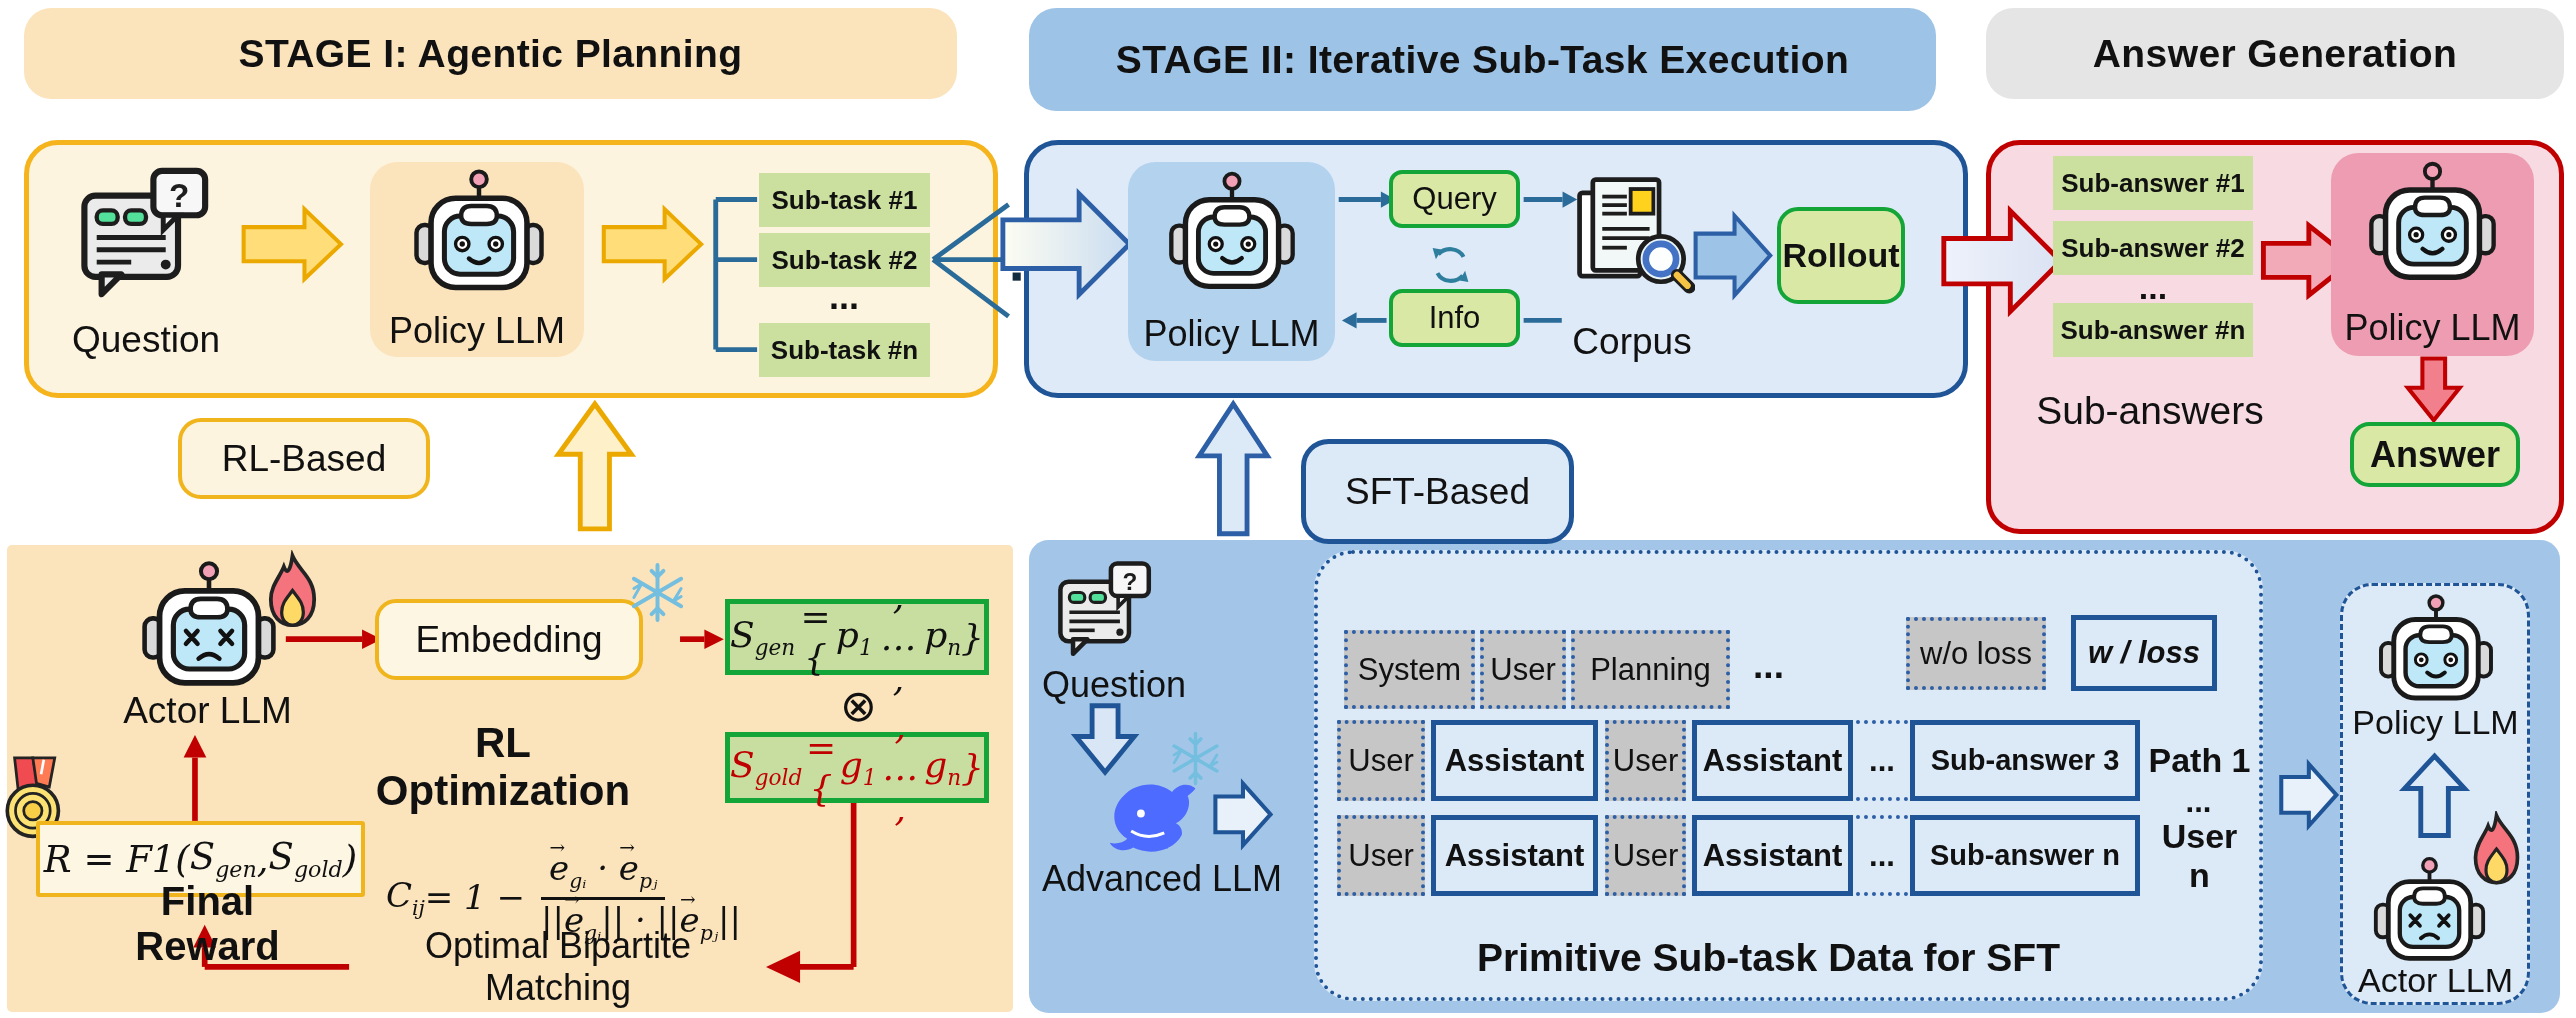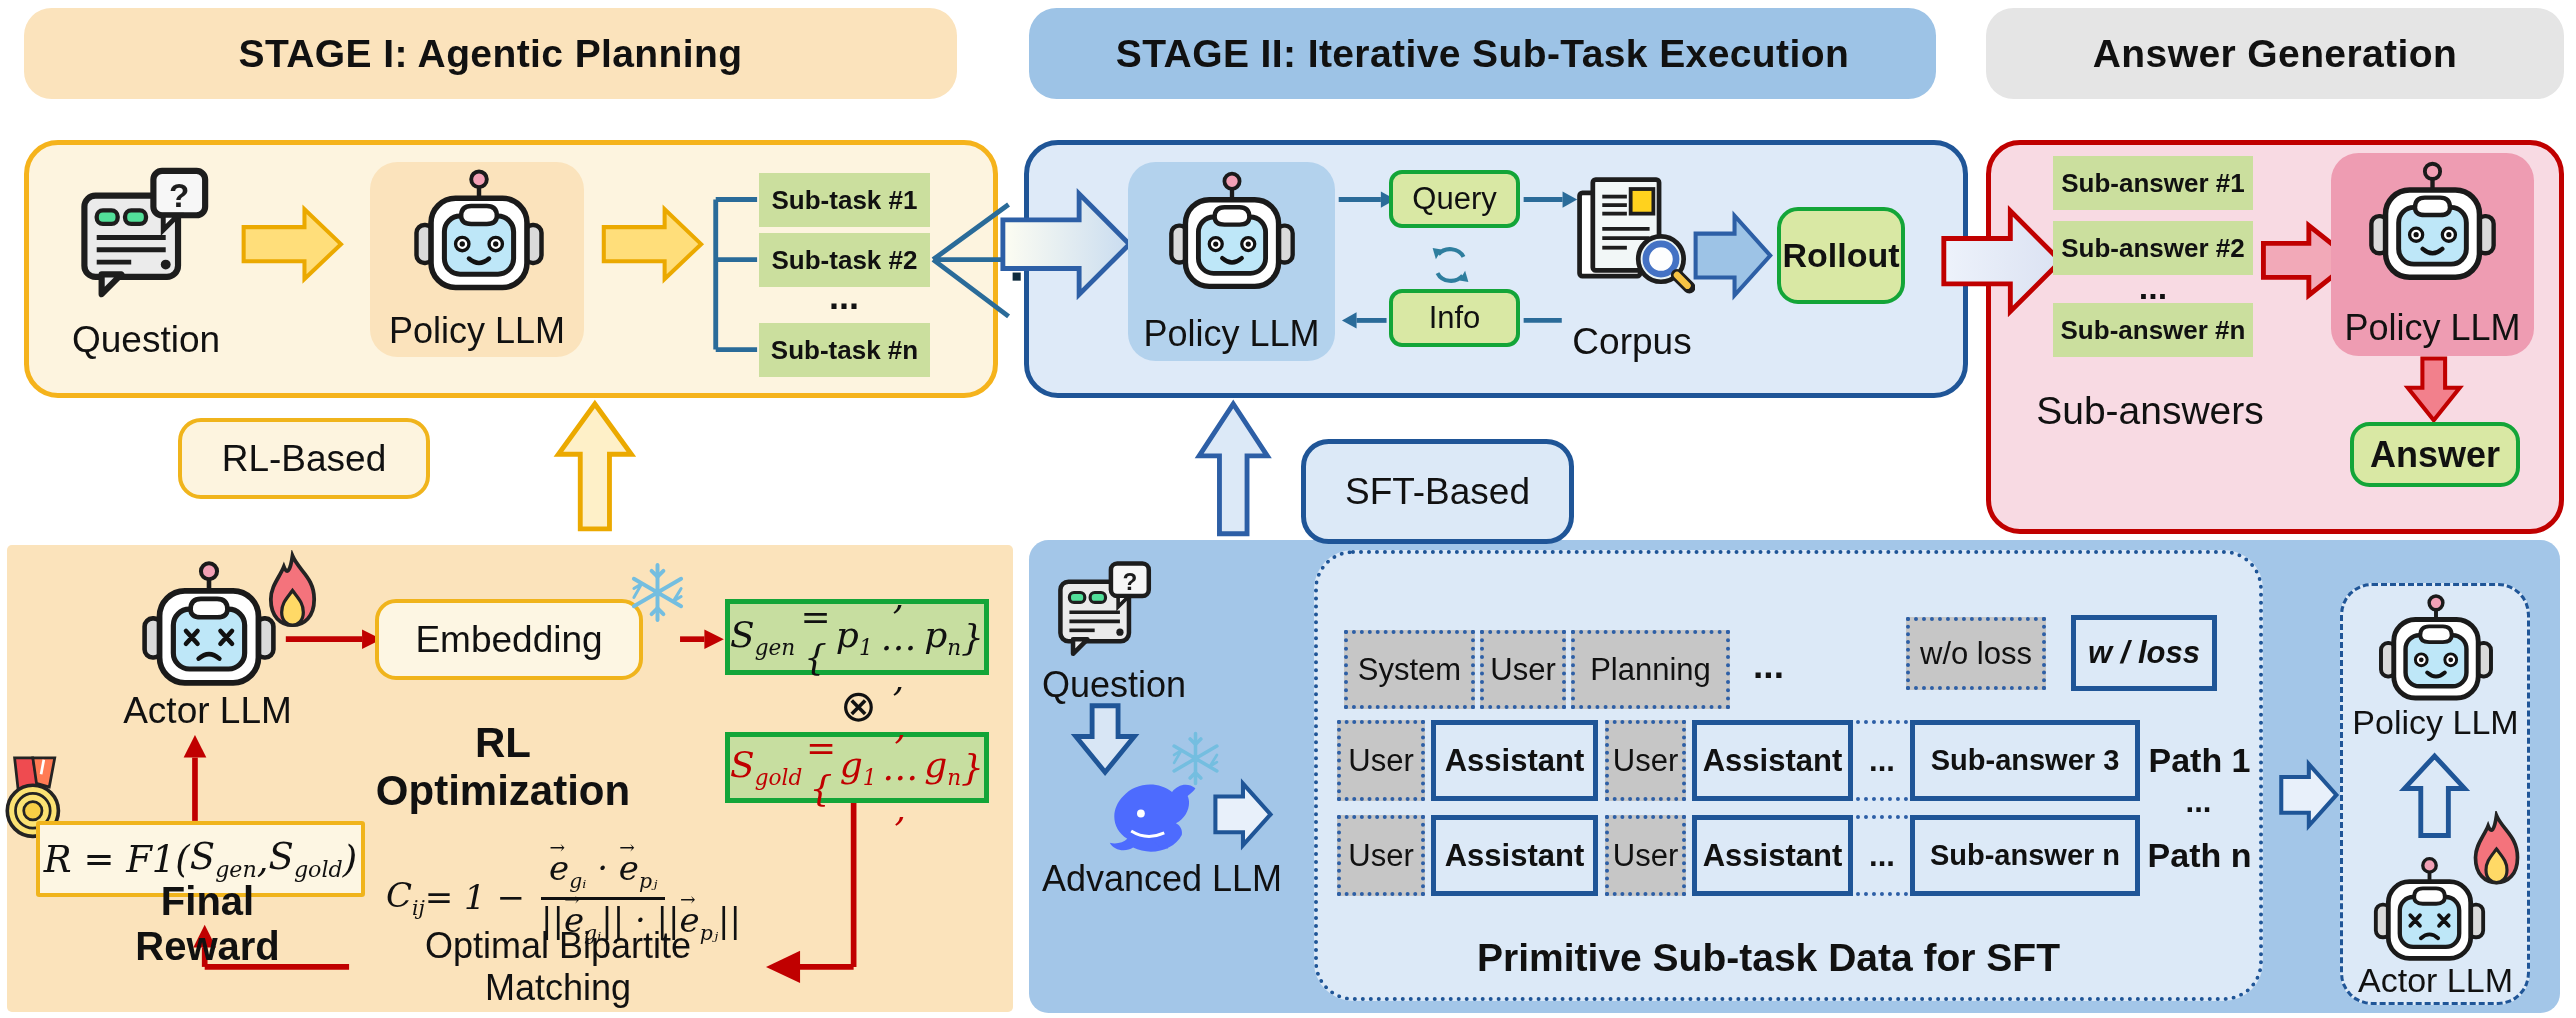--- a/index.html
+++ b/index.html
@@ -112,21 +112,21 @@
       <g id="cycle" fill="none" stroke="#2E7E9E" stroke-width="5">
         <path d="M44 22 A18 16 0 0 0 13 19"></path>
         <polygon points="6,11 17,13 10,25" fill="#2E7E9E" stroke="none"></polygon>
         <path d="M12 42 A18 16 0 0 0 43 45"></path>
         <polygon points="50,53 39,51 46,39" fill="#2E7E9E" stroke="none"></polygon>
       </g>
     </defs>
   </svg>
 
   <div class="abs hdr flexc" style="left:24px;top:8px;width:933px;height:91px;background:#FBE3BC;">STAGE I: Agentic Planning</div>
-  <div class="abs hdr flexc" style="left:1029px;top:8px;width:907px;height:91px;background:#9DC3E6;">STAGE II: Iterative Sub-Task Execution</div>
+  <div class="abs hdr flexc" style="left:1029px;top:8px;width:907px;height:103px;background:#9DC3E6;">STAGE II: Iterative Sub-Task Execution</div>
   <div class="abs hdr flexc" style="left:1986px;top:8px;width:578px;height:91px;background:#e5e5e5;">Answer Generation</div>
 
   <div class="abs panel" style="left:24px;top:140px;width:974px;height:258px;background:#FDF4DF;border:5.7px solid #F5B31C;border-radius:34px;"></div>
   <div class="abs panel" style="left:1024px;top:140px;width:944px;height:258px;background:#DEEAF8;border:5.7px solid #1F5597;border-radius:34px;"></div>
   <div class="abs panel" style="left:1986px;top:140px;width:578px;height:394px;background:#F8DAE3;border:5.7px solid #C00000;border-radius:34px;"></div>
   <div class="abs panel" style="left:6.5px;top:545px;width:1006px;height:467px;background:#FBE3BB;border-radius:4.9px;"></div>
   <div class="abs panel" style="left:1029px;top:540px;width:1531px;height:473px;background:#A3C6E8;border-radius:19.5px;"></div>
   <div class="abs panel" style="left:1314px;top:550px;width:949px;height:451px;background:#DCE9F7;border:4px dotted #1F5597;border-radius:39px;"></div>
   <div class="abs panel" style="left:2340px;top:583px;width:190px;height:422px;background:#DCE9F7;border:3.2px dashed #1F5597;border-radius:32px;"></div>
 
@@ -334,21 +334,21 @@
   <div class="abs lbl flexc" style="left:2147px;top:720px;width:105px;height:81px;font-size:34px;font-weight:700;">Path 1</div>
 
   <div class="abs dots flexc" style="left:2166px;top:784px;width:65px;height:36px;font-size:31px;">...</div>
 
   <div class="abs graybox flexc" style="left:1337px;top:815px;width:88px;height:81px;">User</div>
   <div class="abs solidbox flexc" style="left:1431px;top:815px;width:167px;height:81px;">Assistant</div>
   <div class="abs graybox flexc" style="left:1605px;top:815px;width:81px;height:81px;">User</div>
   <div class="abs solidbox flexc" style="left:1692px;top:815px;width:161px;height:81px;">Assistant</div>
   <div class="abs dots flexc" style="left:1856px;top:815px;width:52px;height:81px;font-size:31px;border-top:4.9px dotted #2D5FA6;border-bottom:4.9px dotted #2D5FA6;z-index:10;">...</div>
   <div class="abs solidbox flexc" style="left:1910px;top:815px;width:230px;height:81px;font-size:29px;">Sub-answer n</div>
-  <div class="abs lbl flexc" style="left:2147px;top:815px;width:105px;height:81px;font-size:34px;font-weight:700;">Path n</div>
+  <div class="abs lbl flexc" style="left:2147px;top:815px;width:105px;height:81px;font-size:34px;font-weight:700;">User n</div>
 
   <div class="abs lbl flexc" style="left:1379px;top:935px;width:779px;height:45px;font-size:39px;font-weight:700;">Primitive  Sub-task Data for SFT</div>
 
   <svg class="icon" viewBox="0 0 120 112" style="left:2377px;top:592px;width:118px;height:110px;">
       <use href="#robot-happy"></use>
     </svg>
   <div class="abs lbl flexc" style="left:2342px;top:703px;width:187px;height:39px;font-size:34px;">Policy LLM</div>
   <svg class="icon" viewBox="0 0 60 72" style="left:2465px;top:811px;width:63px;height:76px;">
       <use href="#fire"></use>
     </svg>

